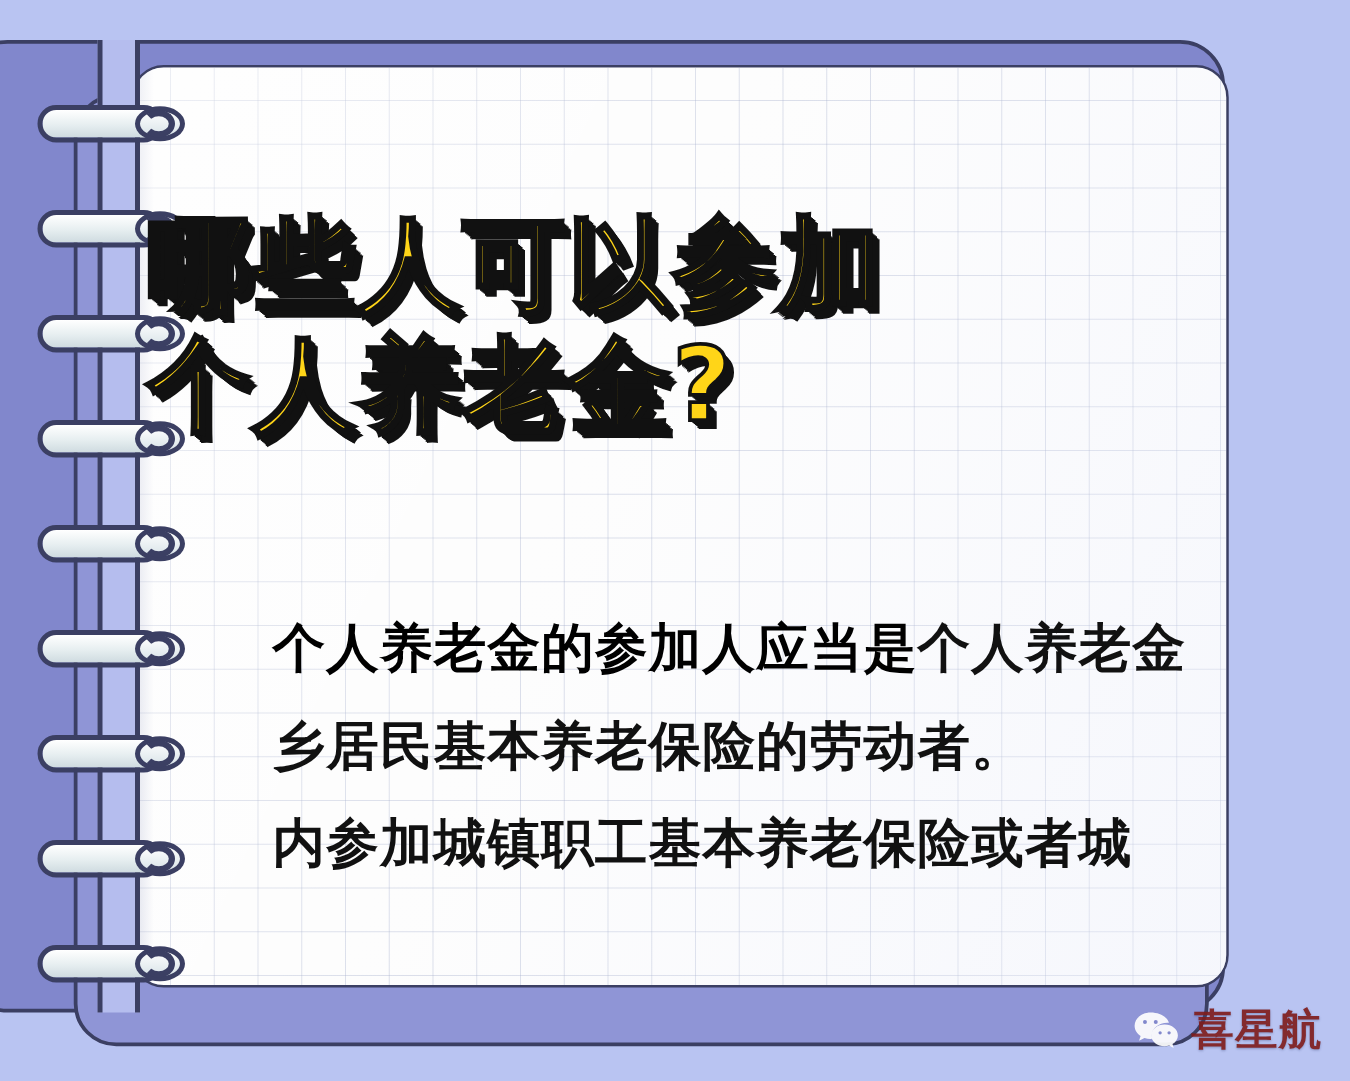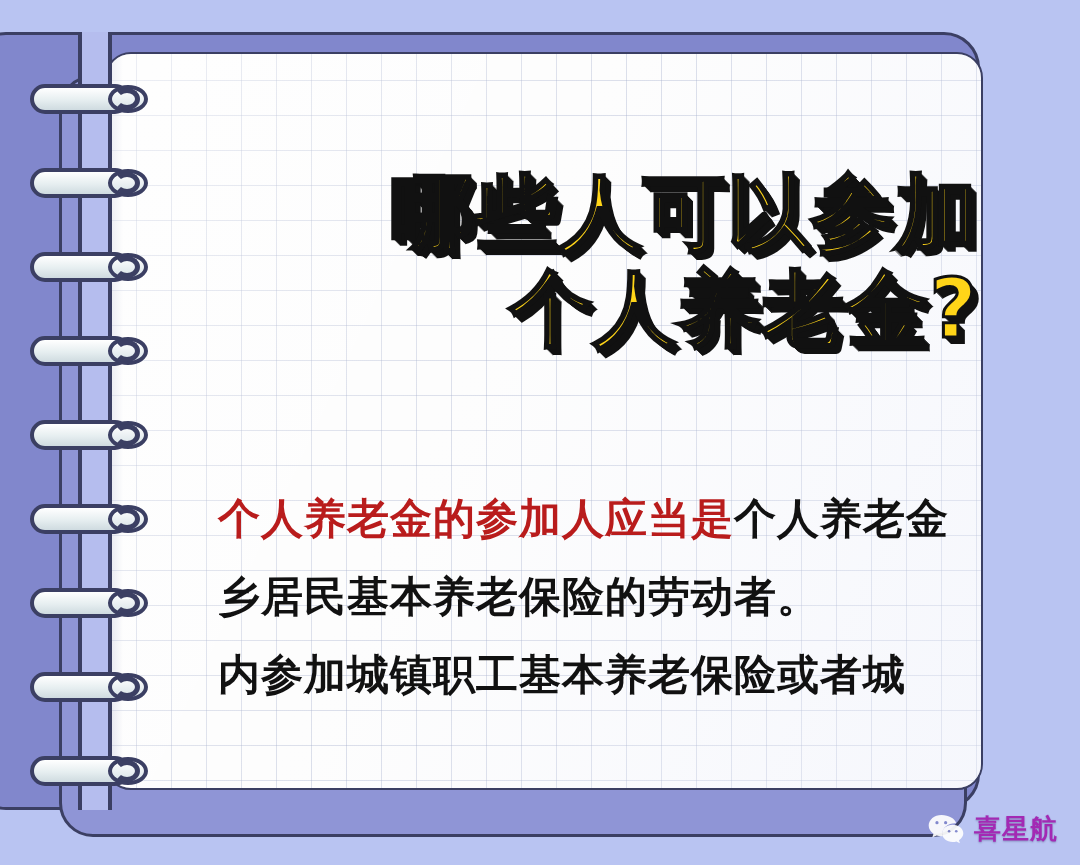--- a/index.html
+++ b/index.html
@@ -100,23 +100,23 @@
     border-right:5px solid #3b3f63;
     border-top:5px solid #3b3f63;
     border-bottom:5px solid #3b3f63;
     border-left:5px solid transparent;
     border-radius:50%;
   }
 
   
   .title-block {
     position:absolute;
-    left:101px; top:165px;
+    left:118px; top:165px;
     width:878px;
-    text-align:right;
+    text-align:left;
   }
   .title-line {
     font-family:"DejaVu Sans","Liberation Sans",sans-serif;
     font-weight:900;
     font-size:82px;
     line-height:96px;
     letter-spacing:2px;
     color:#ffd518;
     -webkit-text-stroke:3px #111111;
     text-shadow:
@@ -137,34 +137,34 @@
   }
   .body-line {
     font-family:"DejaVu Sans","Liberation Sans",sans-serif;
     font-weight:700;
     font-size:42px;
     line-height:78px;
     color:#111111;
     letter-spacing:1px;
     white-space:nowrap;
   }
-  .hl { color:#b91c1c; }
+  .hl { color:#000000; }
 
   
   .watermark {
     position:absolute;
     right:22px; bottom:18px;
     display:flex; align-items:center; gap:9px;
     opacity:.92;
   }
   .wechat-glyph { width:38px; height:32px; position:relative; display:block; }
   .wm-text {
     font-family:"DejaVu Sans","Liberation Sans",sans-serif;
-    font-size:27px; font-weight:600;
-    color:#a21caf;
+    font-size:34px; font-weight:600;
+    color:#7f1d1d;
     text-shadow:0 1px 2px rgba(60,70,120,.45);
     letter-spacing:1px;
   }
 </style>
 </head>
 <body>
 
 <div id="stage">
 
   <div class="cover">

